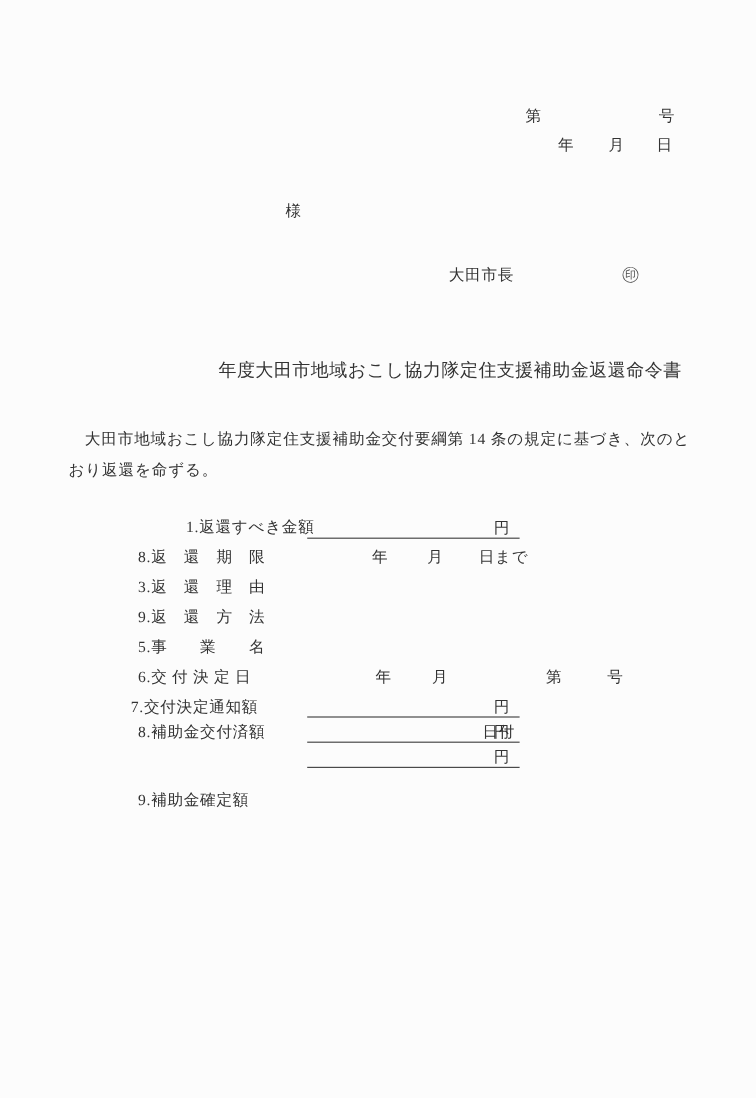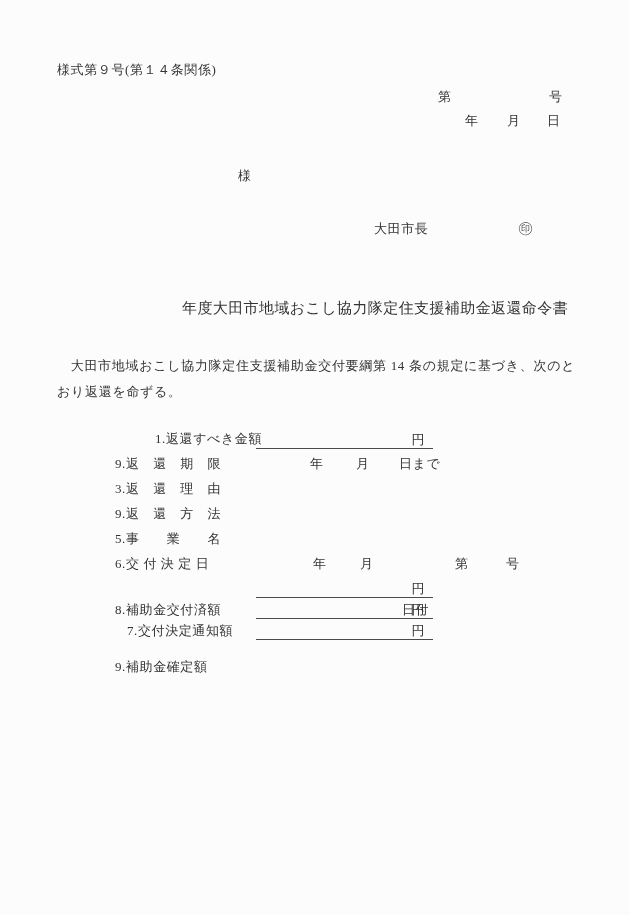--- a/index.html
+++ b/index.html
@@ -57,60 +57,59 @@
     position: absolute;
     font-size: 15px;
     color: #4a4a4a;
   }
 </style>
 </head>
 <body>
 
 <div class="page">
 
-  <div class="t" style="left:57px; top:61px;">様式第９号(第１４条関係)</div>
 
   <div class="t" style="left:438px; top:88px;">第</div>
   <div class="t" style="left:549px; top:88px;">号</div>
 
   <div class="t" style="left:465px; top:112px;">年</div>
   <div class="t" style="left:507px; top:112px;">月</div>
   <div class="t" style="left:547px; top:112px;">日</div>
 
   <div class="t" style="left:238px; top:167px;">様</div>
 
   <div class="t" style="left:338px; top:220px;margin-left:36px;">大田市長</div>
   <div class="seal" style="left:518px; top:219px;">㊞</div>
 
   <div class="doc-title">年度大田市地域おこし協力隊定住支援補助金返還命令書</div>
 
   <div class="body-par">　大田市地域おこし協力隊定住支援補助金交付要綱第 14 条の規定に基づき、次のとおり返還を命ずる。</div>
 
   <div class="t" style="left:115px; top:430px;margin-left:40px;">1.返還すべき金額</div>
   <div class="fill-line" style="left:256px; top:431px; width:177px;"><span>円</span></div>
 
-  <div class="t" style="left:115px; top:455px;">9.返　還　期　限</div>
+  <div class="t" style="left:115px; top:455px;">8.返　還　期　限</div>
   <div class="t" style="left:310px; top:455px;">年</div>
   <div class="t" style="left:356px; top:455px;">月</div>
   <div class="t" style="left:399px; top:455px;">日まで</div>
 
   <div class="t" style="left:115px; top:480px;">3.返　還　理　由</div>
 
   <div class="t" style="left:115px; top:505px;">9.返　還　方　法</div>
 
   <div class="t" style="left:115px; top:530px;">5.事　　業　　名</div>
 
   <div class="t" style="left:115px; top:555px;">6.交 付 決 定 日</div>
   <div class="t" style="left:313px; top:555px;">年</div>
   <div class="t" style="left:360px; top:555px;">月</div>
   <div class="t" style="left:402px; top:581px;margin-top:20px;">日付</div>
   <div class="t" style="left:455px; top:555px;">第</div>
   <div class="t" style="left:506px; top:555px;">号</div>
 
-  <div class="t" style="left:127px; top:580px;margin-top:42px;">7.交付決定通知額</div>
+  <div class="t" style="left:109px; top:580px;">7.交付決定通知額</div>
   <div class="fill-line" style="left:256px; top:580px; width:177px;"><span>円</span></div>
 
   <div class="t" style="left:115px; top:601px;">8.補助金交付済額</div>
   <div class="fill-line" style="left:256px; top:601px; width:177px;"><span>円</span></div>
 
   <div class="t" style="left:115px; top:622px;margin-top:36px;">9.補助金確定額</div>
   <div class="fill-line" style="left:256px; top:622px; width:177px;"><span>円</span></div>
 
 </div>
 

